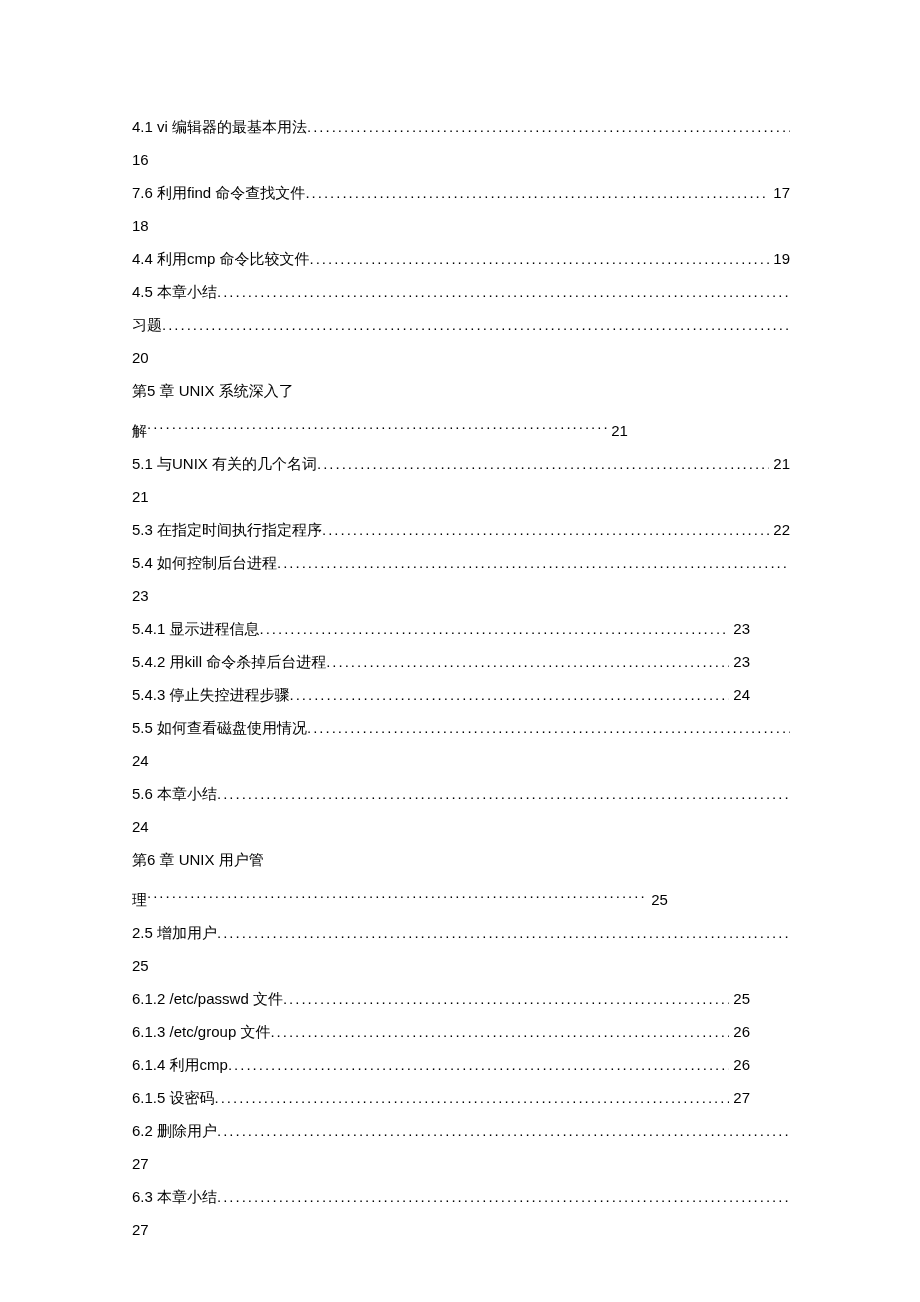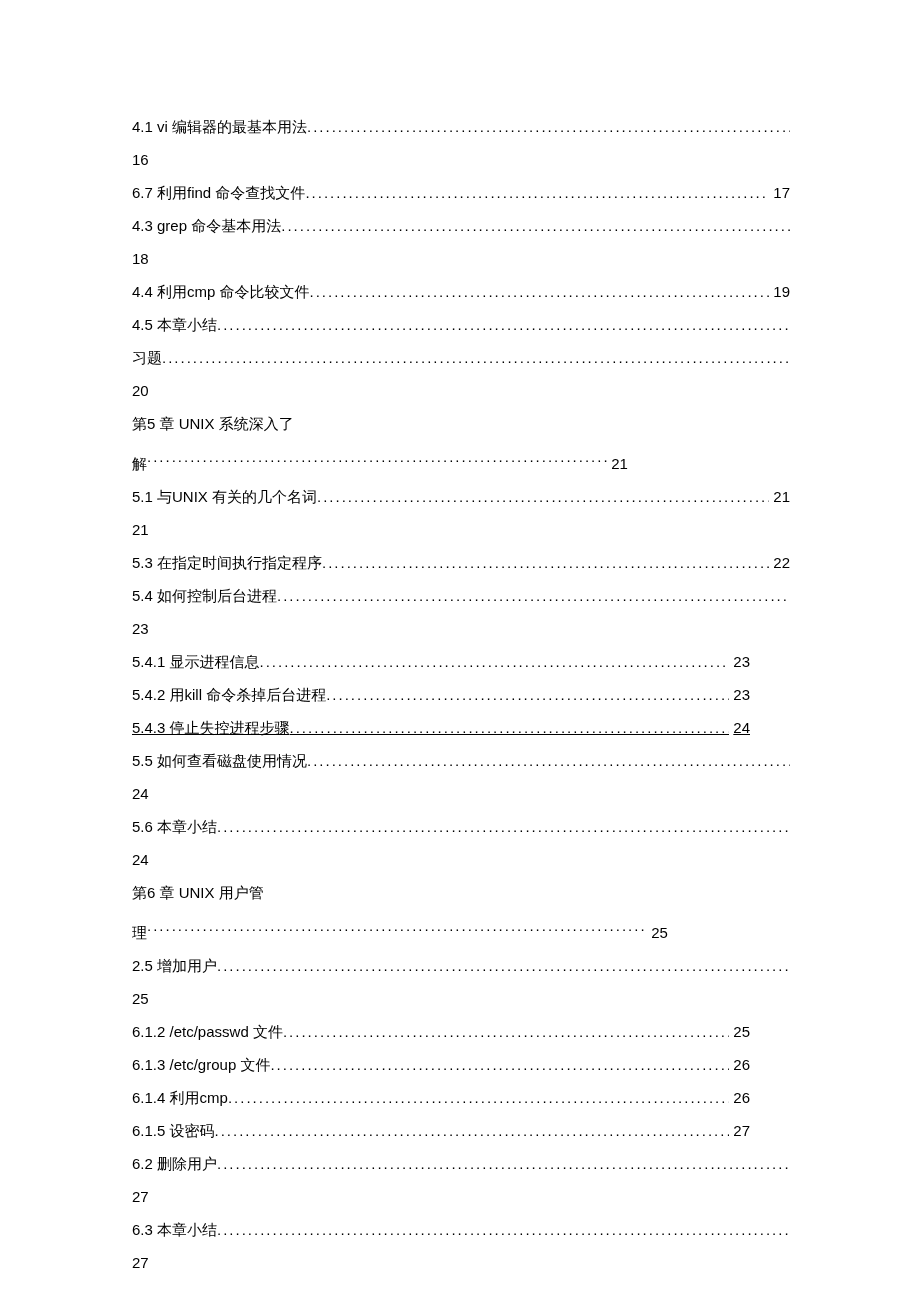--- a/index.html
+++ b/index.html
@@ -53,27 +53,23 @@
 </head>
 <body>
 
 <div id="container">
     <div class="toc-line">
       <span class="toc-text">4.1 vi 编辑器的最基本用法</span>
       <span class="toc-dots"></span>
     </div>
     <div class="wrap-num">16</div>
     <div class="toc-line">
-      <span class="toc-text">6.7 利用find 命令查找文件</span>
+      <span class="toc-text">7.6 利用find 命令查找文件</span>
       <span class="toc-dots"></span>
       <span class="toc-page">17</span>
-    </div>
-    <div class="toc-line">
-      <span class="toc-text">4.3 grep 命令基本用法</span>
-      <span class="toc-dots"></span>
     </div>
     <div class="wrap-num">18</div>
     <div class="toc-line">
       <span class="toc-text">4.4 利用cmp 命令比较文件</span>
       <span class="toc-dots"></span>
       <span class="toc-page">19</span>
     </div>
     <div class="toc-line">
       <span class="toc-text">4.5 本章小结</span>
       <span class="toc-dots"></span>
@@ -104,21 +100,21 @@
     <div class="toc-line" style="padding-right: 40px;">
       <span class="toc-text">5.4.1 显示进程信息</span>
       <span class="toc-dots"></span>
       <span class="toc-page">23</span>
     </div>
     <div class="toc-line" style="padding-right: 40px;">
       <span class="toc-text">5.4.2 用kill 命令杀掉后台进程</span>
       <span class="toc-dots"></span>
       <span class="toc-page">23</span>
     </div>
-    <div class="toc-line" style="padding-right: 40px; text-decoration: underline;">
+    <div class="toc-line" style="padding-right: 40px;">
       <span class="toc-text">5.4.3 停止失控进程步骤</span>
       <span class="toc-dots"></span>
       <span class="toc-page">24</span>
     </div>
     <div class="toc-line">
       <span class="toc-text">5.5 如何查看磁盘使用情况</span>
       <span class="toc-dots"></span>
     </div>
     <div class="wrap-num">24</div>
     <div class="toc-line">

